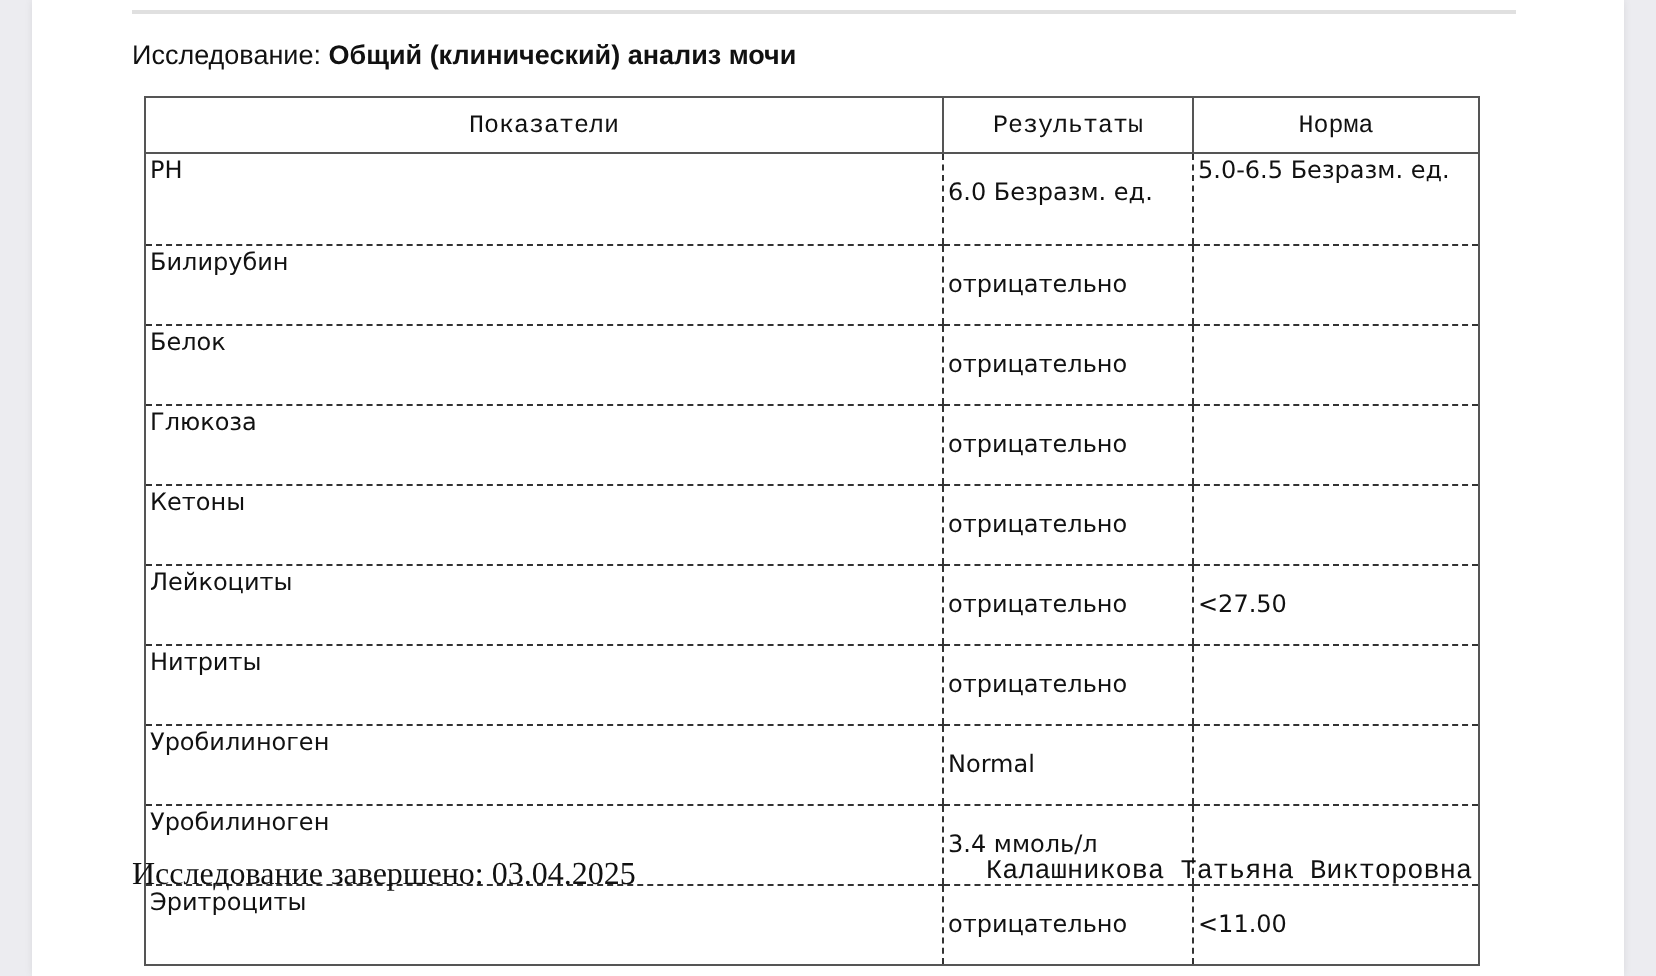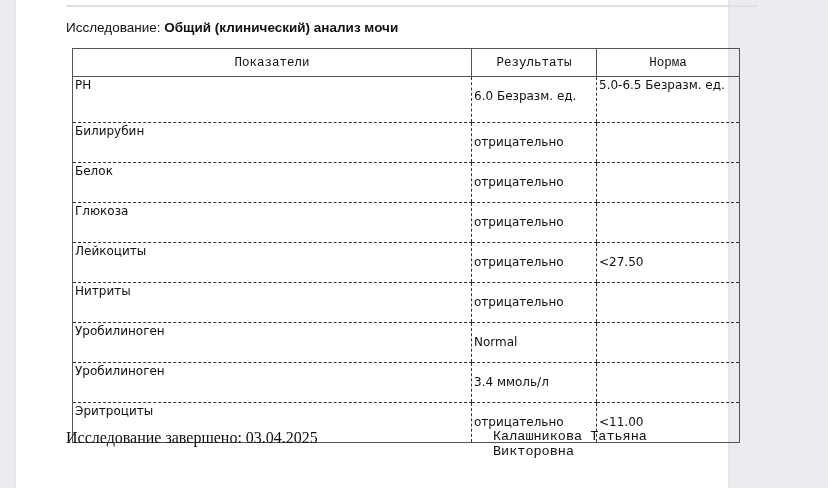--- a/index.html
+++ b/index.html
@@ -3,21 +3,21 @@
   <meta charset="utf-8">
   <style>
     html, body { margin: 0; padding: 0; }
     body {
       width: 828px; height: 488px; overflow: hidden;
       background: #ececf0;
       font-family: "DejaVu Sans", sans-serif;
       color: #111;
     }
     .page {
-      position: absolute; left: 16px; top: 0; width: 712px; height: 488px;
+      position: absolute; left: 16px; top: 0; width: 796px; height: 488px;
       background: #ffffff;
       box-shadow: 0 0 4px rgba(0,0,0,0.08);
     }
     .top-rule {
       position: absolute; left: 50px; top: 5px; width: 692px; height: 2px;
       background: #e0e0e0;
     }
     .title {
       position: absolute; left: 50px; top: 20px;
       font-family: "Liberation Sans", sans-serif;
@@ -104,20 +104,25 @@
         <td>Белок</td>
         <td class="col-res">отрицательно</td>
         <td class="col-norm"></td>
       </tr>
       <tr class="normal">
         <td>Глюкоза</td>
         <td class="col-res">отрицательно</td>
         <td class="col-norm"></td>
       </tr>
       <tr class="normal">
+        <td>Кетоны</td>
+        <td class="col-res">отрицательно</td>
+        <td class="col-norm"></td>
+      </tr>
+      <tr class="normal">
         <td>Лейкоциты</td>
         <td class="col-res">отрицательно</td>
         <td class="col-norm">&lt;27.50</td>
       </tr>
       <tr class="normal">
         <td>Нитриты</td>
         <td class="col-res">отрицательно</td>
         <td class="col-norm"></td>
       </tr>
       <tr class="normal">

